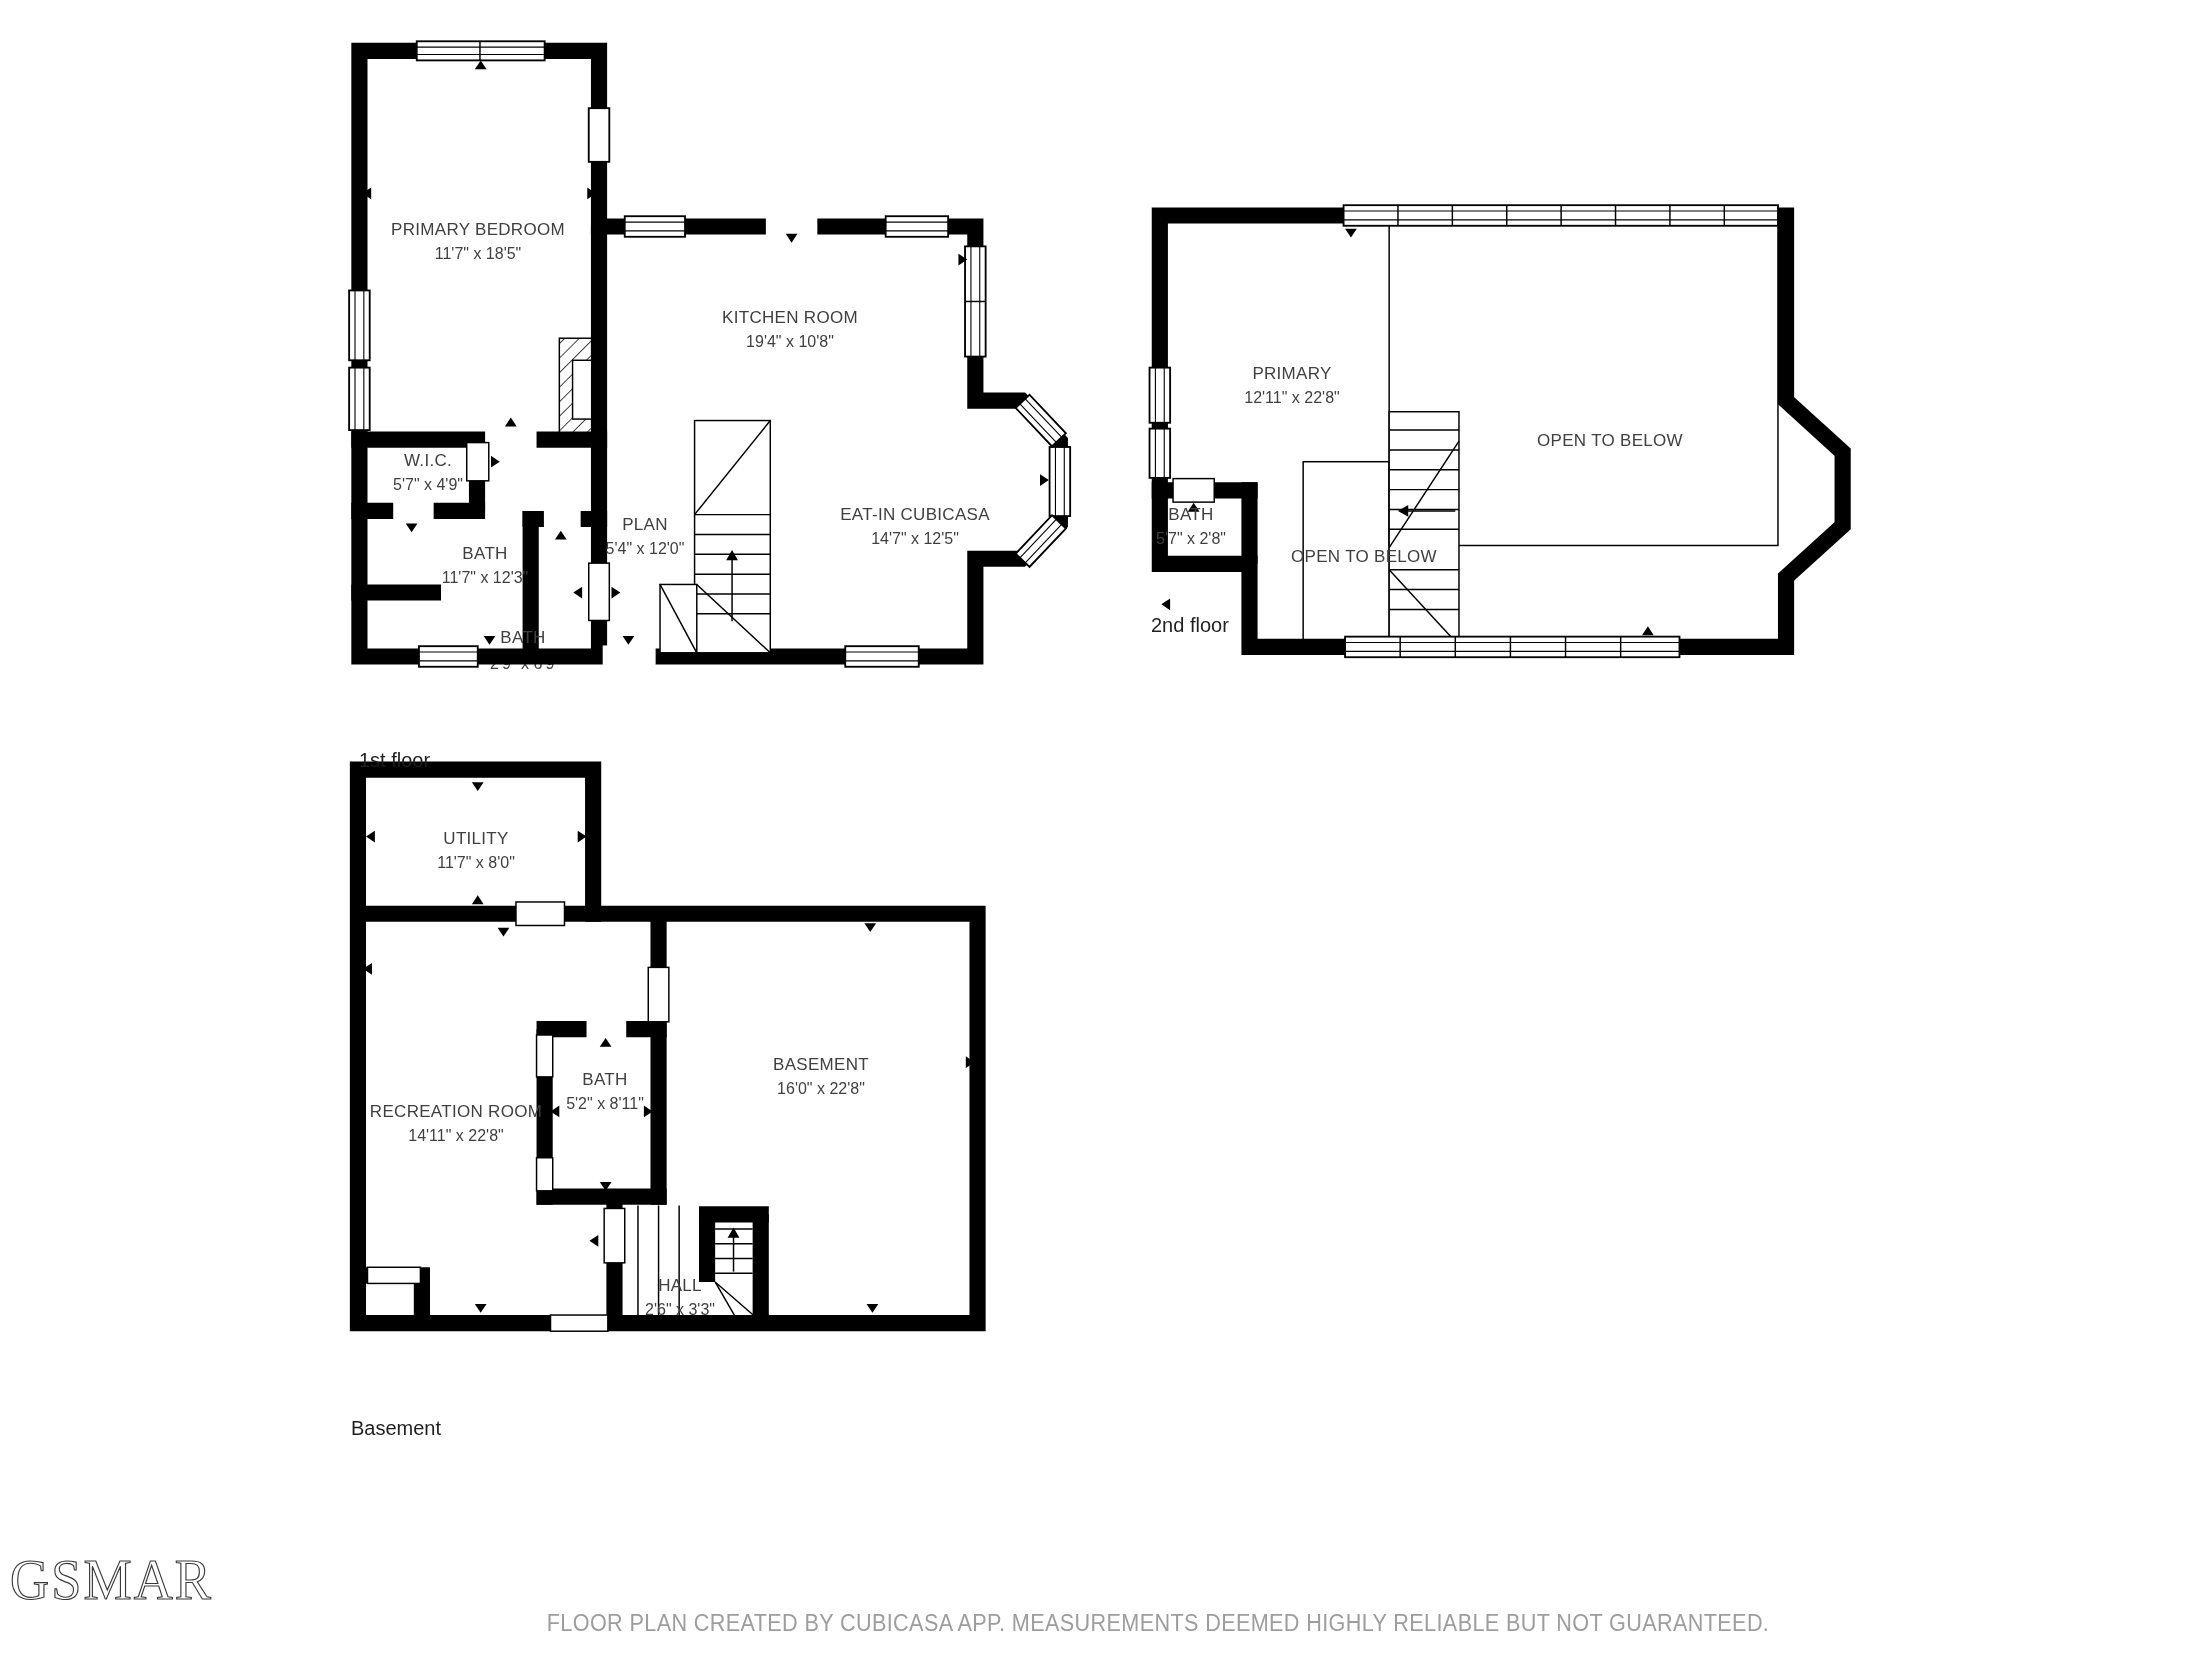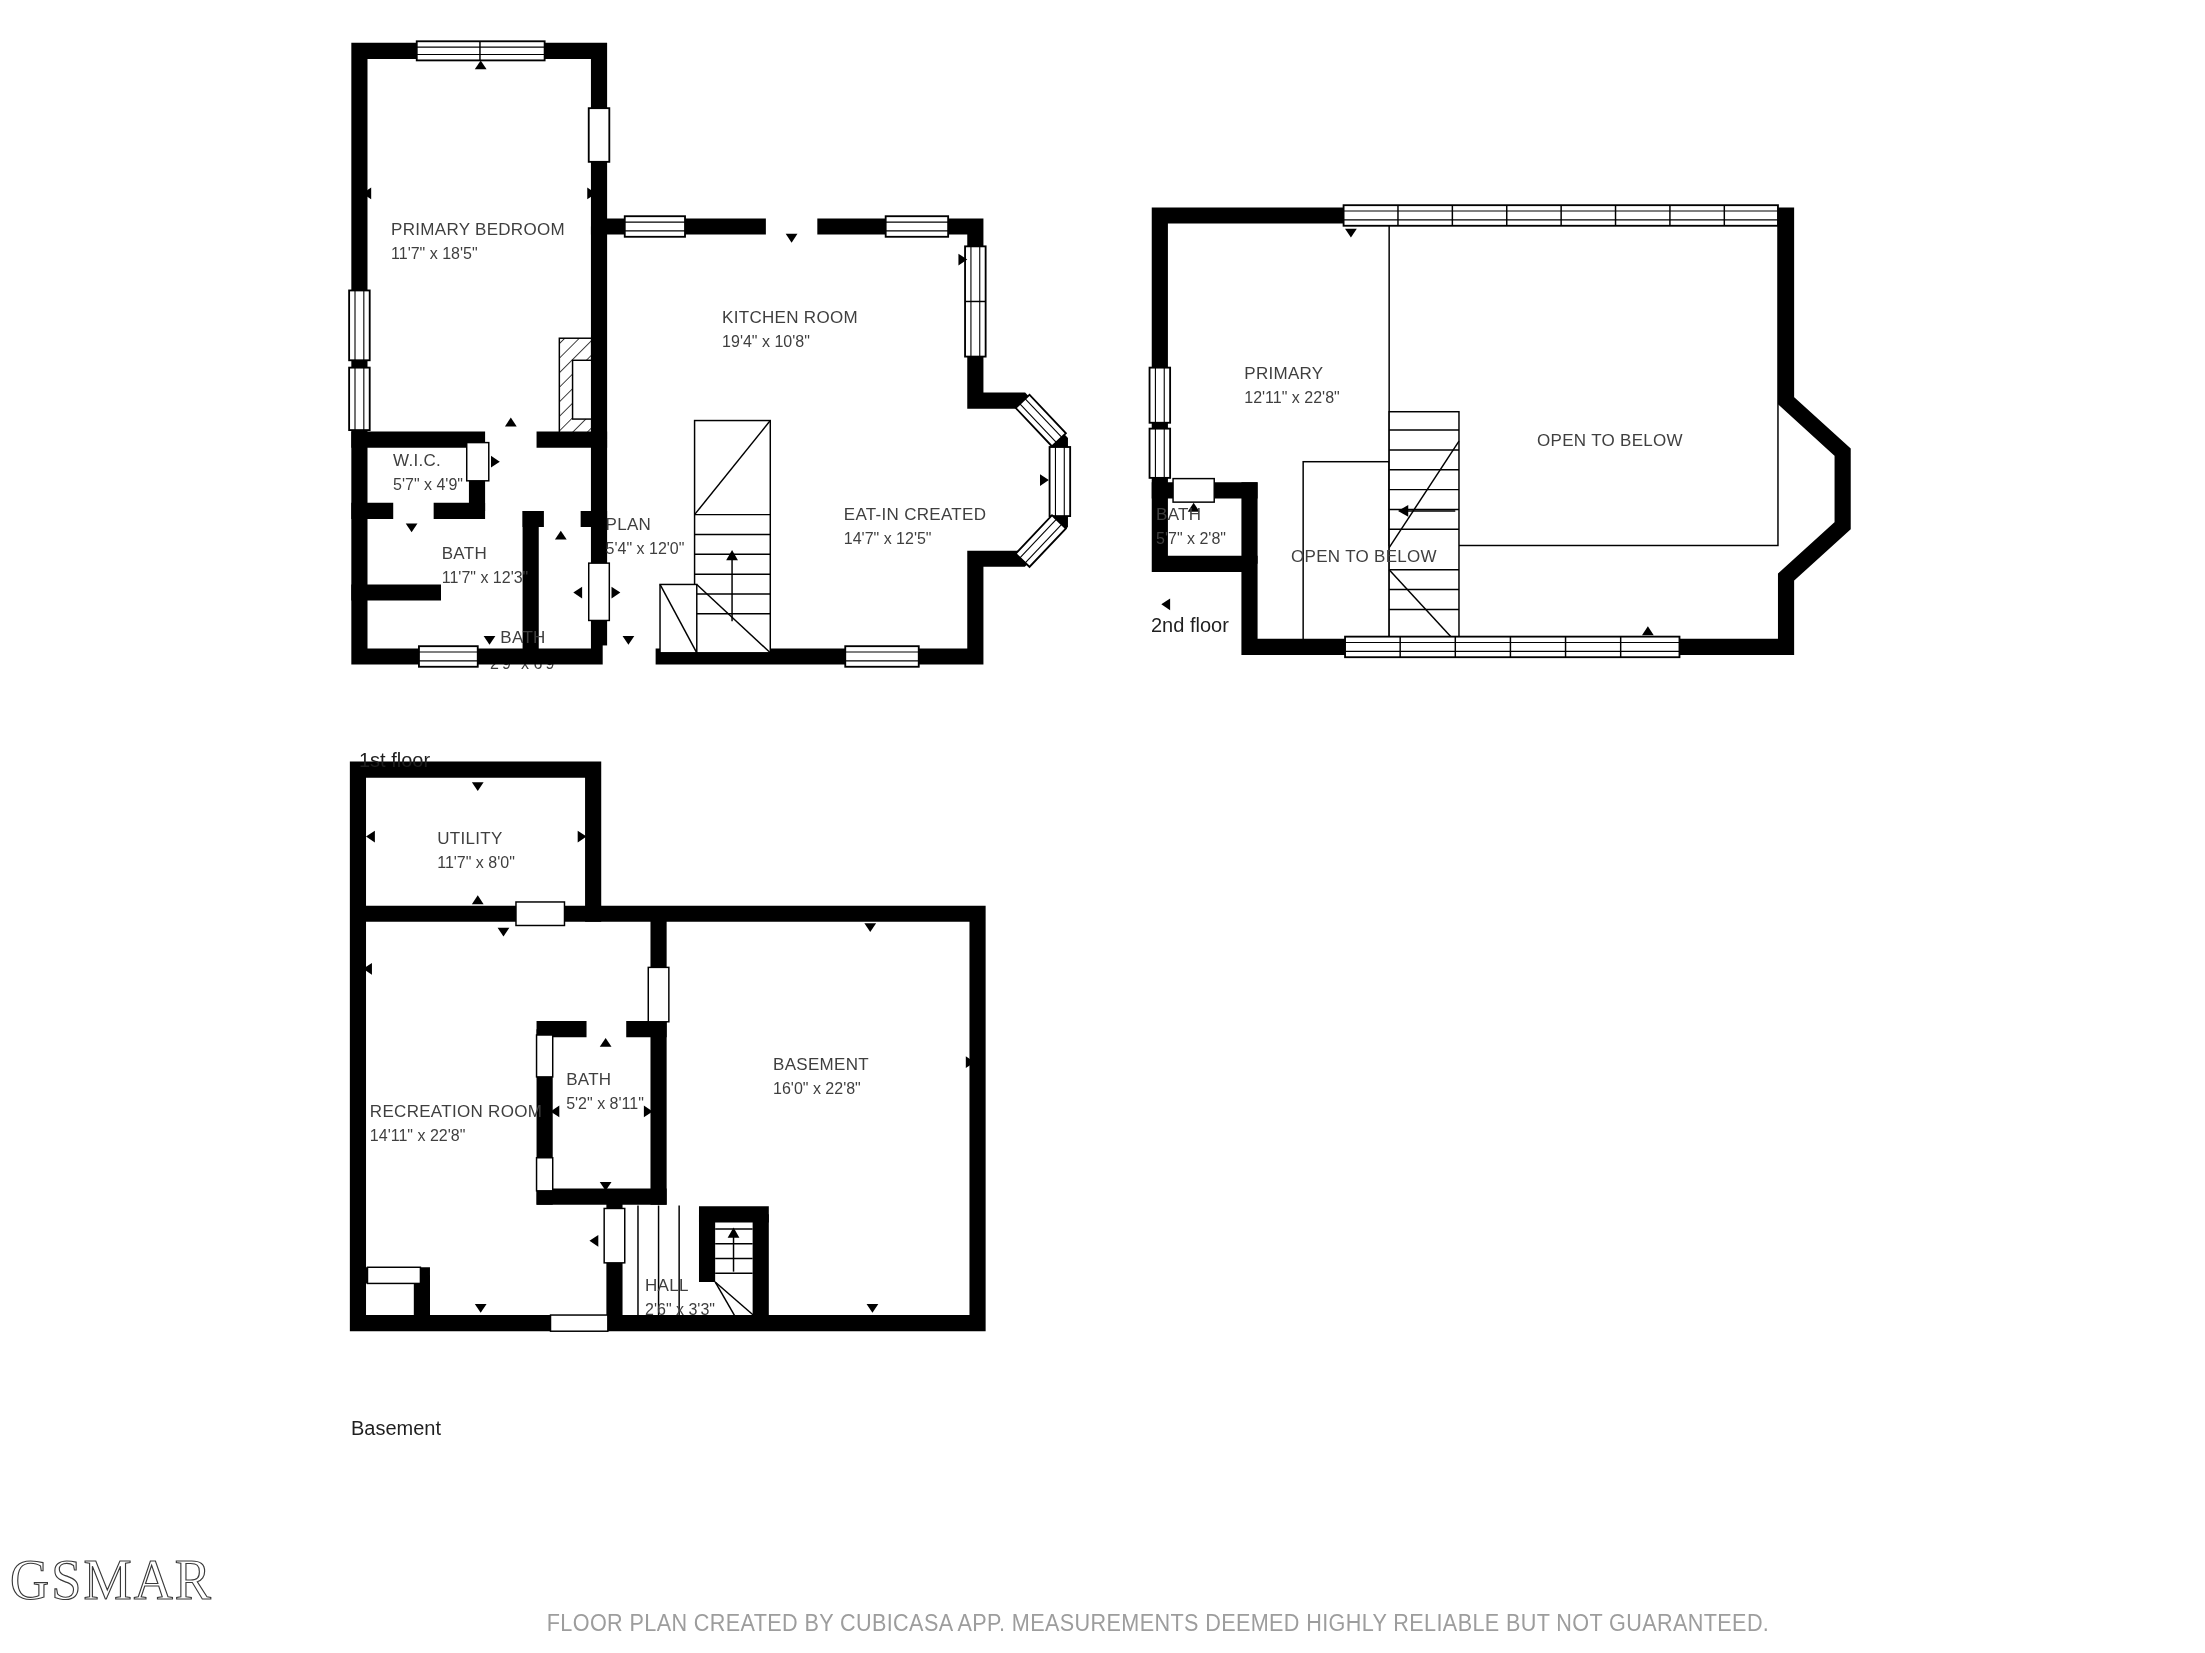--- a/index.html
+++ b/index.html
@@ -6,21 +6,21 @@
     --wall:#000000; --label:#3f3f3f; --floorlabel:#1f1f1f;
     --footer:#9d9d9d; --bg:#ffffff;
   }
   html,body{margin:0;padding:0;}
   body{
     width:2205px;height:1654px;position:relative;background:var(--bg);
     font-family:"Liberation Sans", sans-serif;overflow:hidden;
   }
   svg.plan{position:absolute;left:0;top:0;z-index:1;}
   .lbl{
-    position:absolute;transform:translate(-50%,-50%);
+    position:absolute;transform:translate(-50%,-50%);text-align:center;
     color:var(--label);z-index:2;white-space:nowrap;line-height:23.5px;
   }
   .lbl .nm{font-size:17px;letter-spacing:0.3px;}
   .lbl .dm{font-size:16px;}
   .lbl .dm:empty{display:none;}
   .lbl.under{z-index:0;}
   .floor-lbl{
     position:absolute;color:var(--floorlabel);font-size:20px;z-index:2;white-space:nowrap;
   }
   .logo{
@@ -288,21 +288,21 @@
 </div>
 <div class="lbl" style="left:485px;top:565px">
   <div class="nm">BATH</div>
   <div class="dm">11'7" x 12'3"</div>
 </div>
 <div class="lbl" style="left:645px;top:536px">
   <div class="nm">PLAN</div>
   <div class="dm">5'4" x 12'0"</div>
 </div>
 <div class="lbl" style="left:915px;top:526px">
-  <div class="nm">EAT-IN CREATED</div>
+  <div class="nm">EAT-IN CUBICASA</div>
   <div class="dm">14'7" x 12'5"</div>
 </div>
 <div class="lbl" style="left:523px;top:638px">
   <div class="nm">BATH</div>
 </div>
 <div class="lbl under" style="left:525px;top:664px">
   <div class="dm">2'9" x 6'9"</div>
 </div>
 <div class="floor-lbl" style="left:359px;top:749px">1st floor</div>
 

